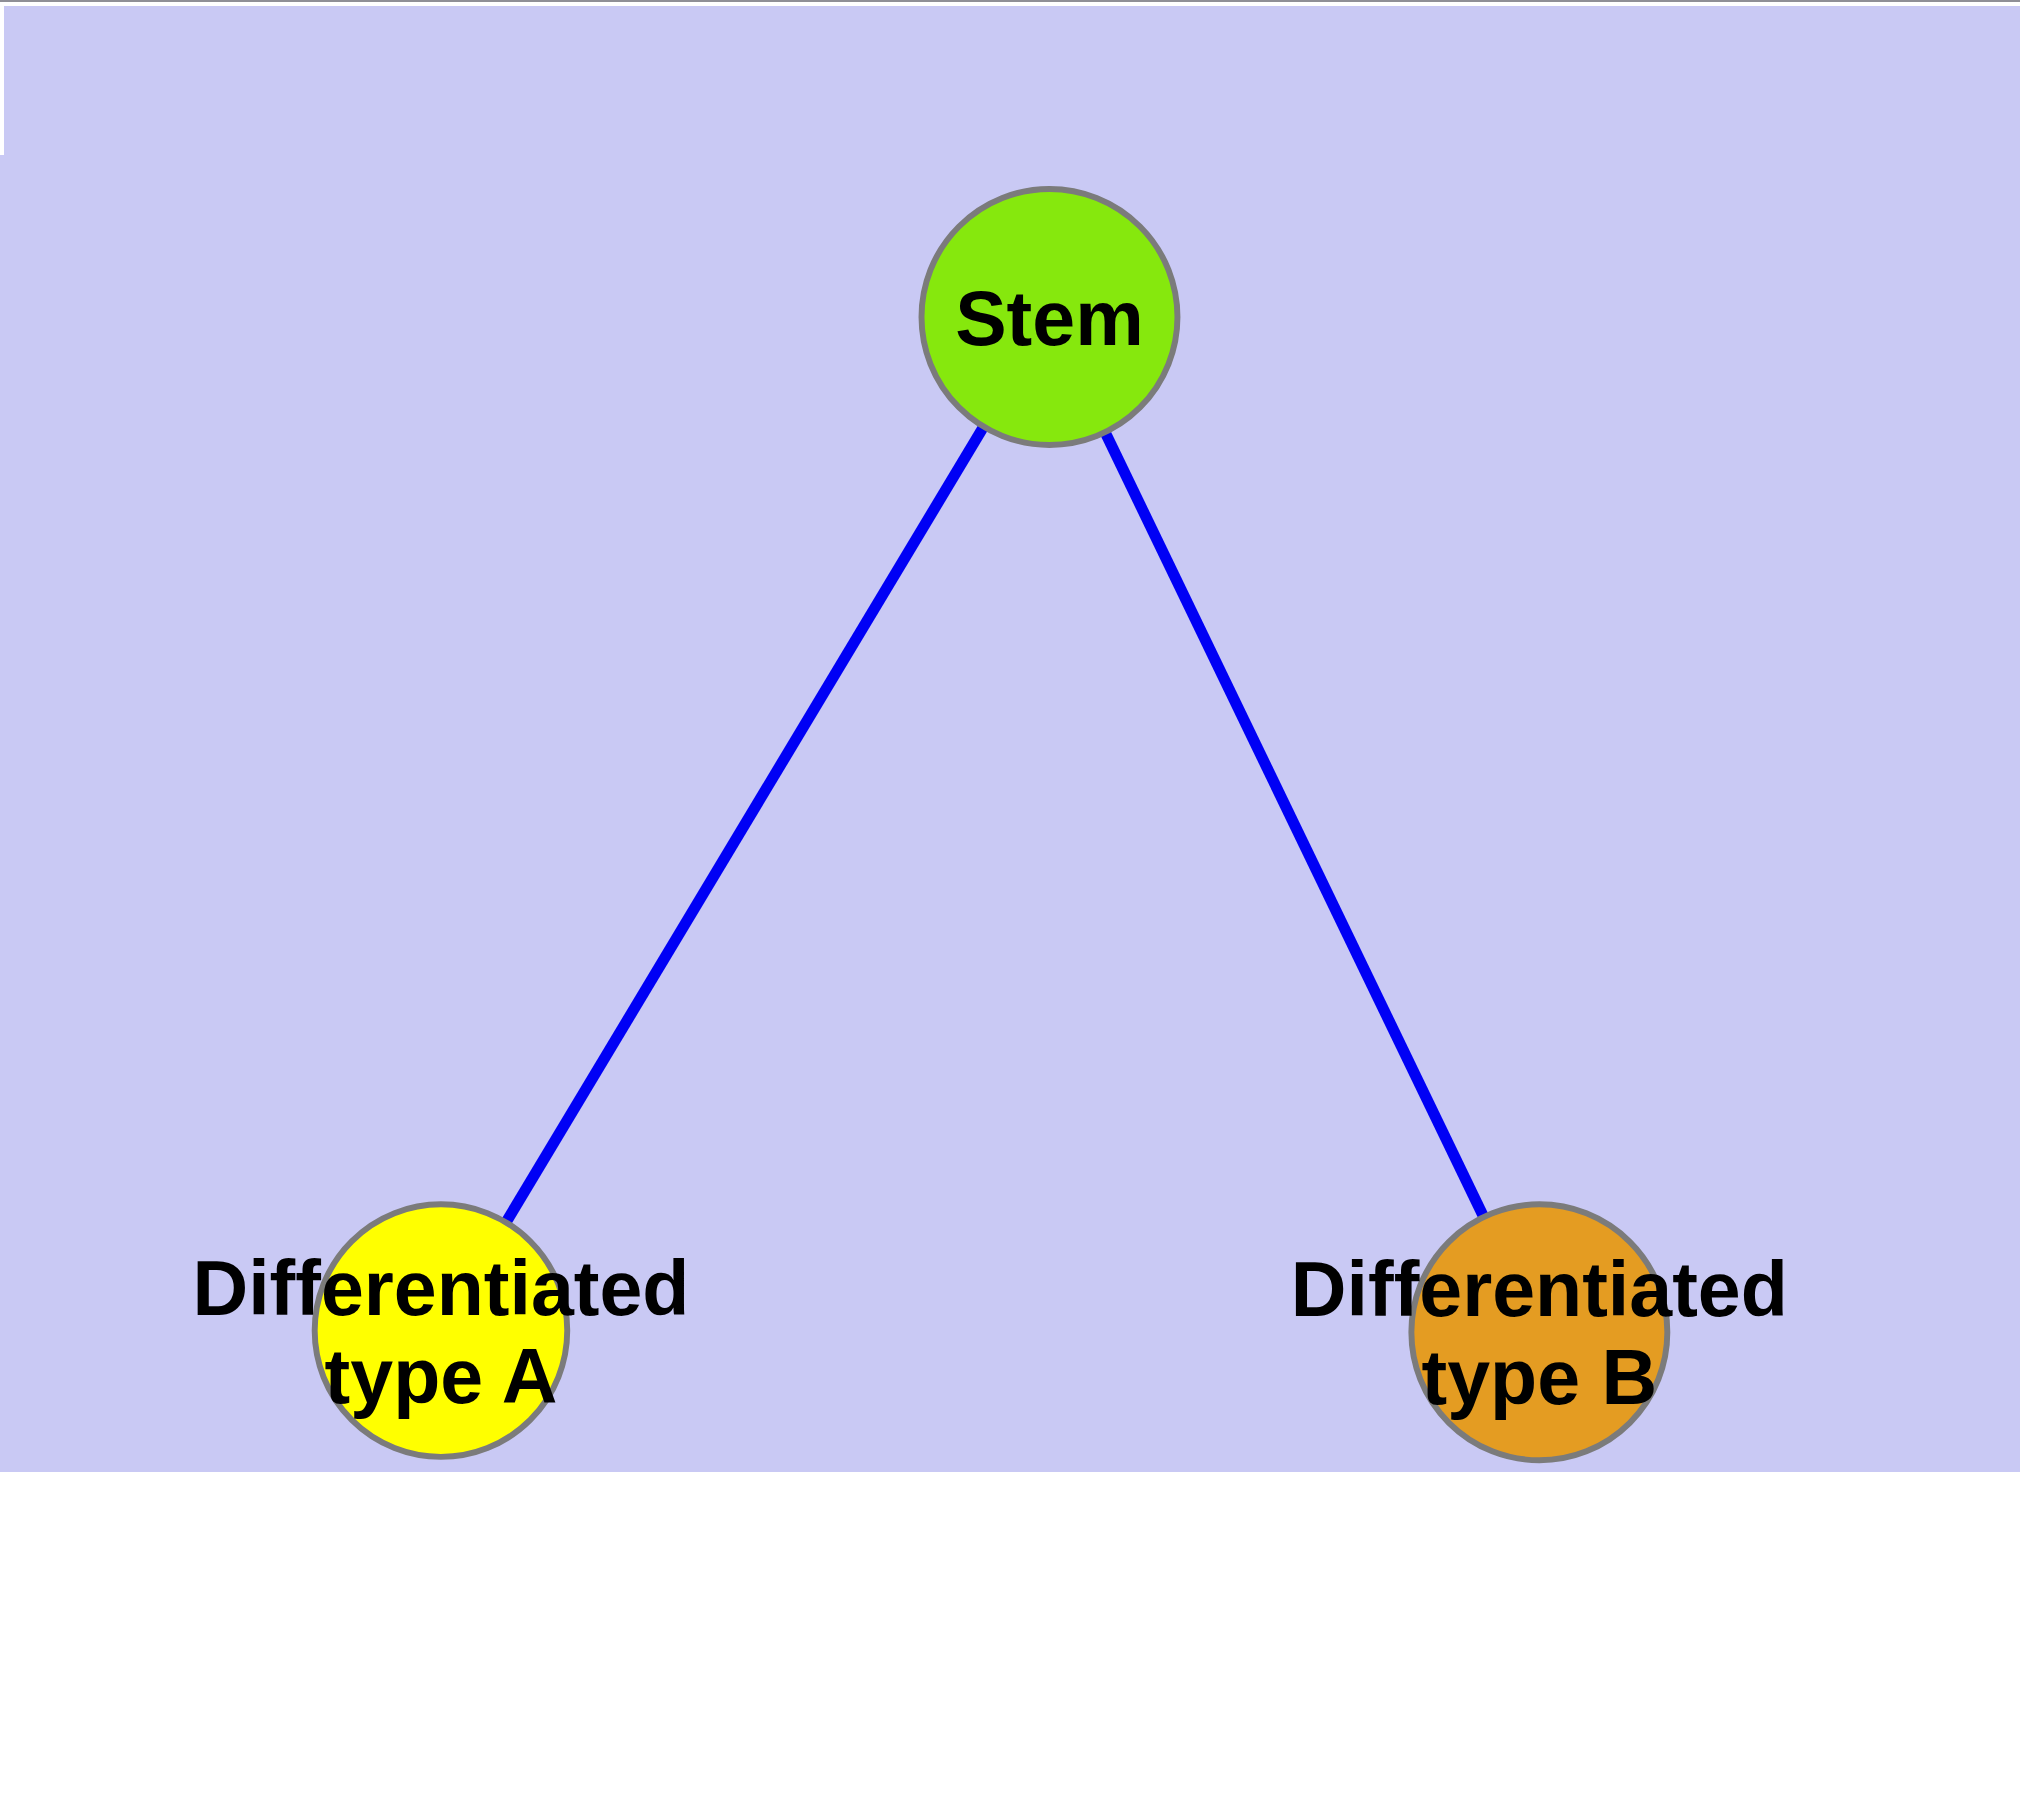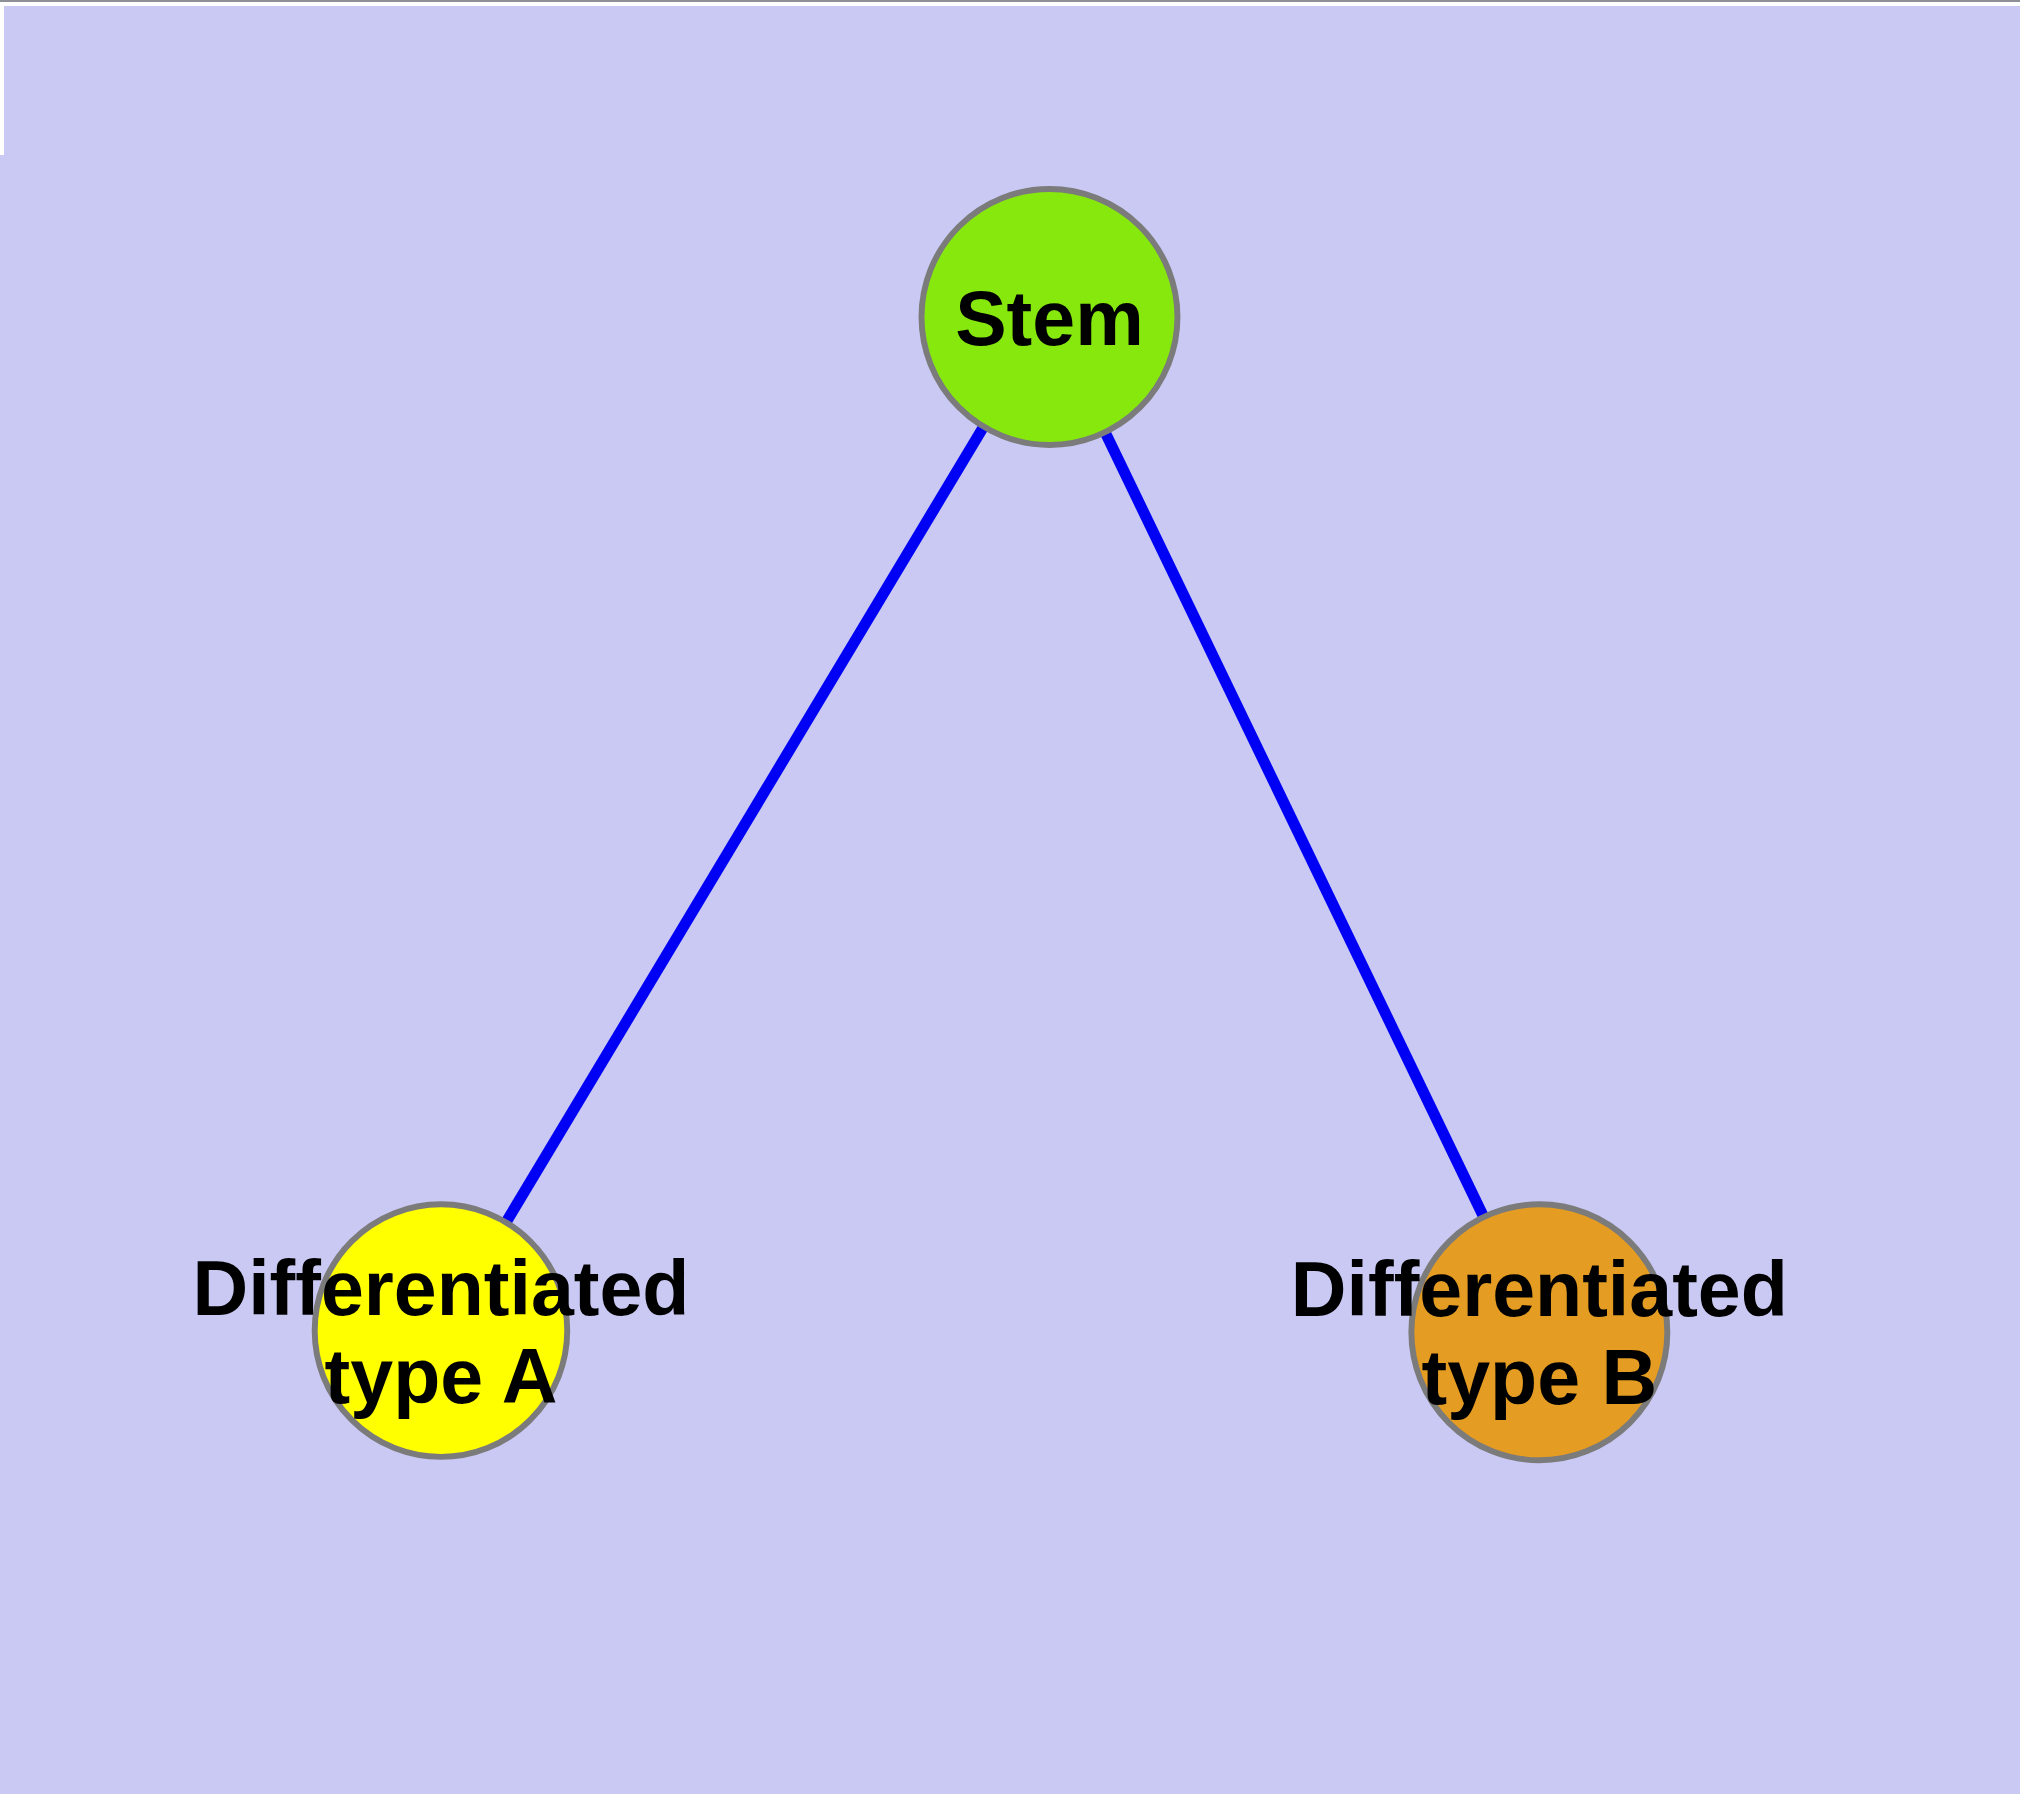--- a/index.html
+++ b/index.html
@@ -7,21 +7,21 @@
     padding: 0;
     width: 2021px;
     height: 1812px;
     overflow: hidden;
     background: #ffffff;
     font-family: "Liberation Sans", sans-serif;
   }
   .stage {
     position: relative;
     width: 2021px;
-    height: 1794px;
+    height: 1472px;
     border-radius: 9px;
   }
   .canvas-bg {
     position: absolute;
     left: 0;
     top: 0;
     width: 100%;
     height: 100%;
   }
   .top-line {

